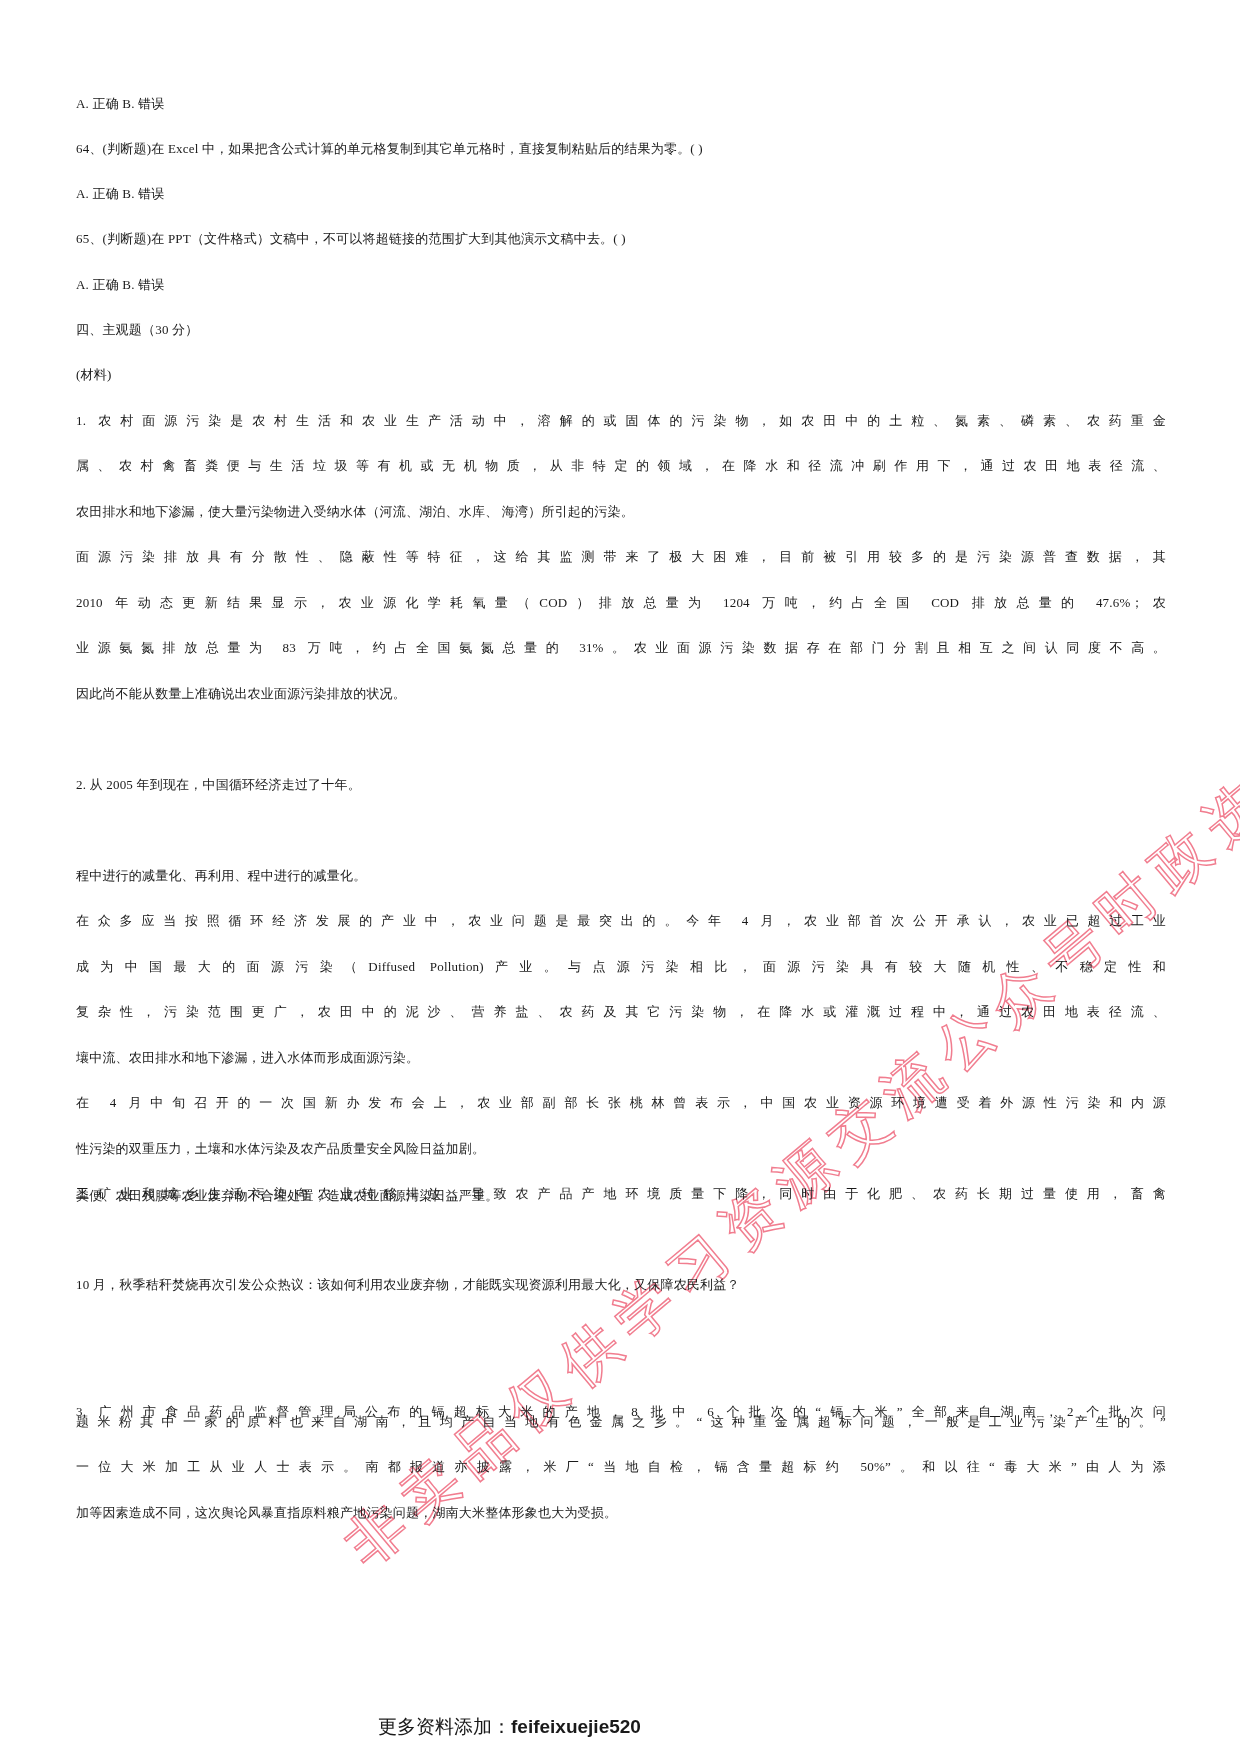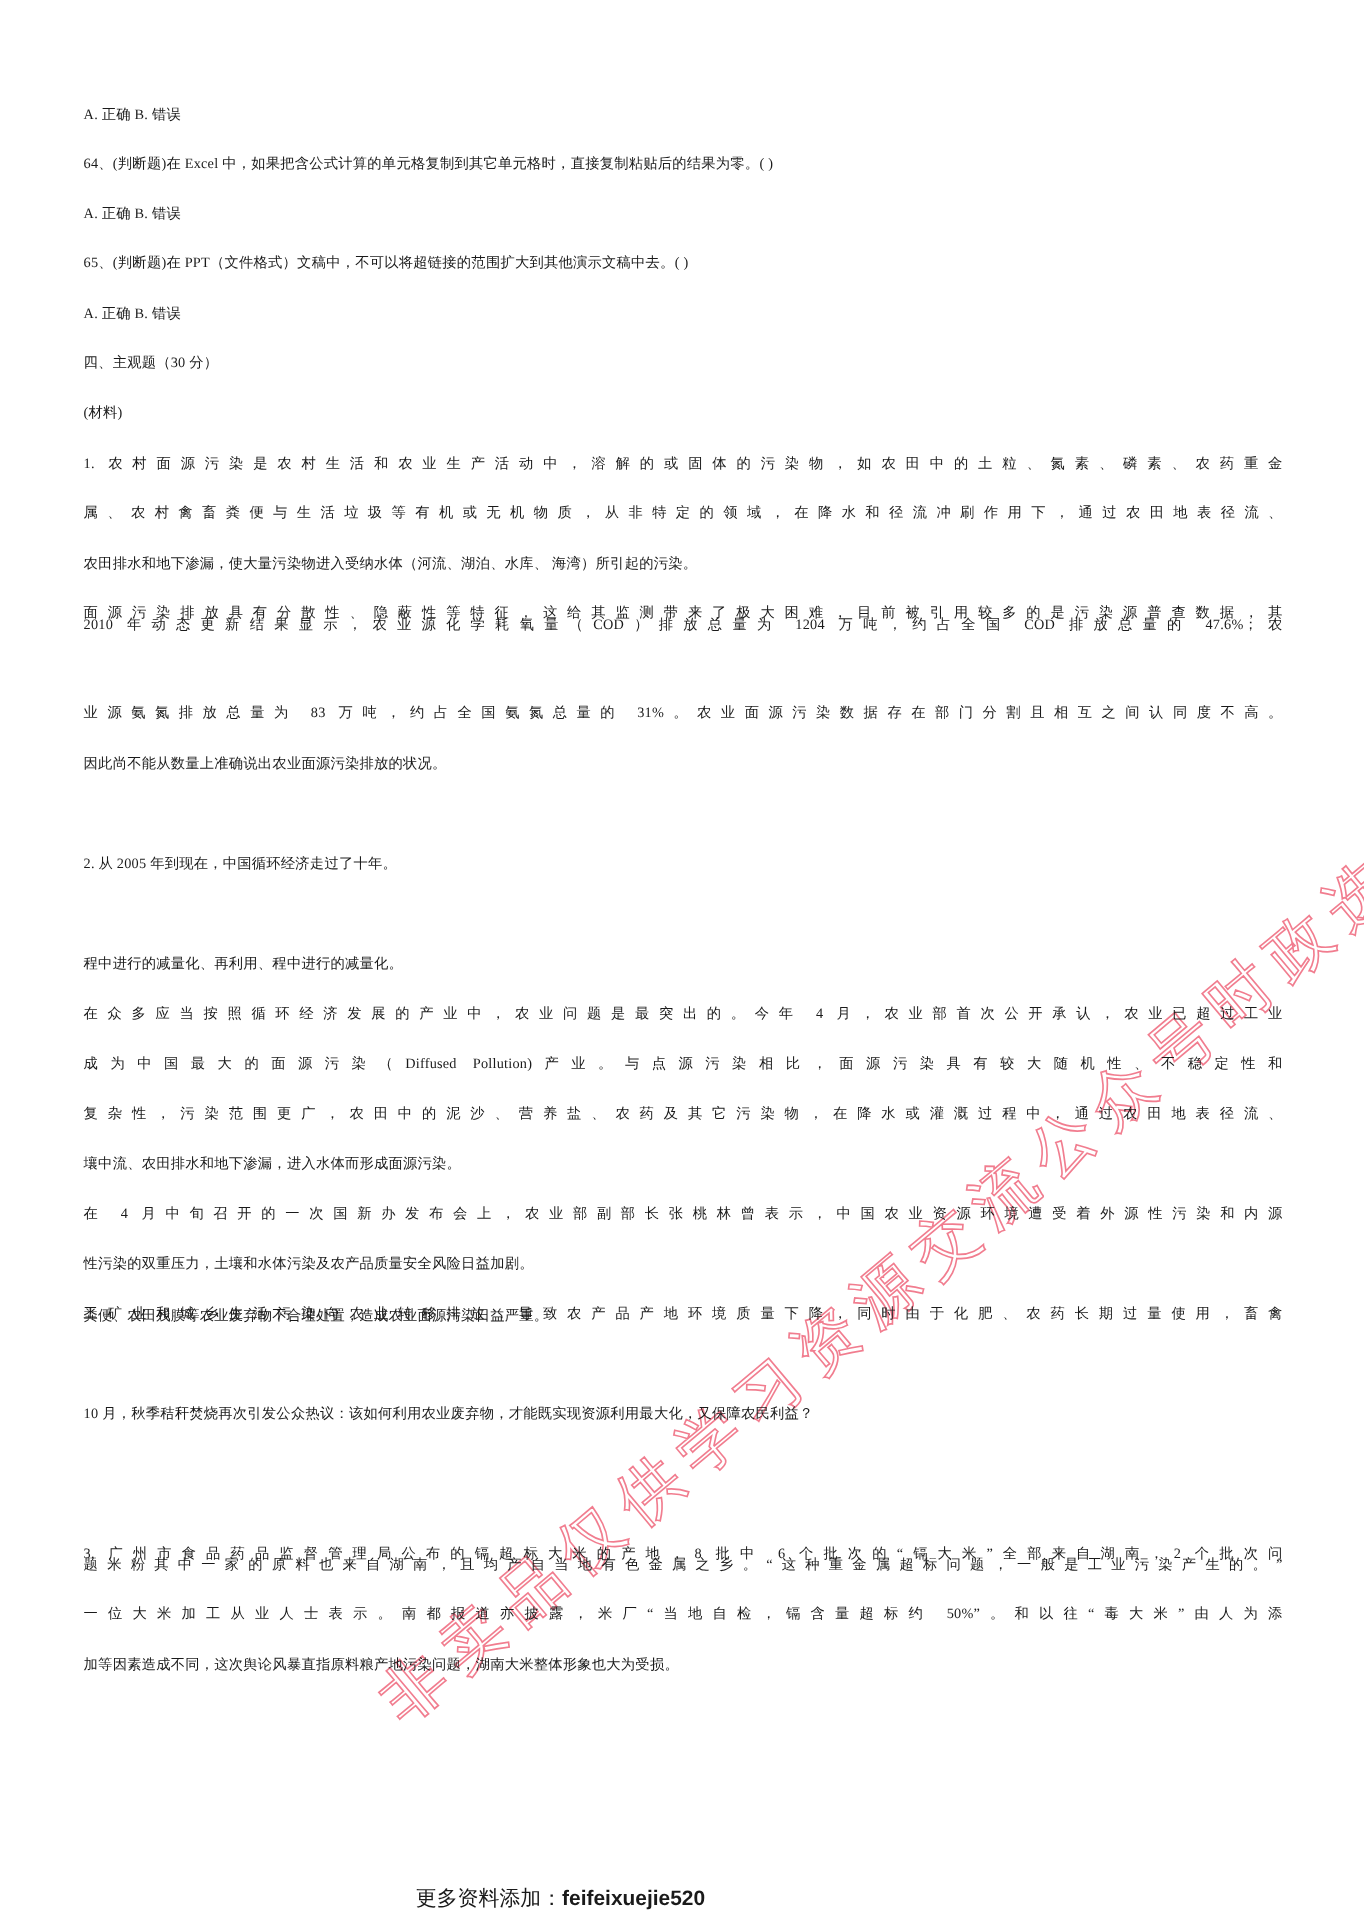--- a/index.html
+++ b/index.html
@@ -85,21 +85,21 @@
   <div class="line" style="top:182px">A. 正确 B. 错误</div>
   <div class="line" style="top:227px">65、(判断题)在 PPT（文件格式）文稿中，不可以将超链接的范围扩大到其他演示文稿中去。(          )</div>
   <div class="line" style="top:273px">A. 正确 B. 错误</div>
   <div class="line" style="top:318px">四、主观题（30 分）</div>
   <div class="line" style="top:363px">(材料)</div>
 
   <div class="line justify" style="top:409px">1. 农村面源污染是农村生活和农业生产活动中，溶解的或固体的污染物，如农田中的土粒、氮素、磷素、农药重金</div>
   <div class="line justify" style="top:454px">属、农村禽畜粪便与生活垃圾等有机或无机物质，从非特定的领域，在降水和径流冲刷作用下，通过农田地表径流、</div>
   <div class="line" style="top:500px">农田排水和地下渗漏，使大量污染物进入受纳水体（河流、湖泊、水库、  海湾）所引起的污染。</div>
   <div class="line justify" style="top:545px">面源污染排放具有分散性、隐蔽性等特征，这给其监测带来了极大困难，目前被引用较多的是污染源普查数据，其</div>
-  <div class="line justify" style="top:556px">2010 年动态更新结果显示，农业源化学耗氧量（COD）排放总量为 1204 万吨，约占全国 COD 排放总量的 47.6%；农</div>
+  <div class="line justify" style="top:591px">2010 年动态更新结果显示，农业源化学耗氧量（COD）排放总量为 1204 万吨，约占全国 COD 排放总量的 47.6%；农</div>
   <div class="line justify" style="top:636px">业源氨氮排放总量为 83 万吨，约占全国氨氮总量的 31%。农业面源污染数据存在部门分割且相互之间认同度不高。</div>
   <div class="line" style="top:682px">因此尚不能从数量上准确说出农业面源污染排放的状况。</div>
 
   <div class="line" style="top:773px">2. 从 2005 年到现在，中国循环经济走过了十年。</div>
   <div class="line" style="top:864px">程中进行的减量化、再利用、程中进行的减量化。</div>
   <div class="line justify" style="top:909px">在众多应当按照循环经济发展的产业中，农业问题是最突出的。今年 4 月，农业部首次公开承认，农业已超过工业</div>
   <div class="line justify" style="top:955px">成为中国最大的面源污染（Diffused Pollution)产业。与点源污染相比，面源污染具有较大随机性、不稳定性和</div>
   <div class="line justify" style="top:1000px">复杂性，污染范围更广，农田中的泥沙、营养盐、农药及其它污染物，在降水或灌溉过程中，通过农田地表径流、</div>
   <div class="line" style="top:1046px">壤中流、农田排水和地下渗漏，进入水体而形成面源污染。</div>
   <div class="line justify" style="top:1091px">在 4 月中旬召开的一次国新办发布会上，农业部副部长张桃林曾表示，中国农业资源环境遭受着外源性污染和内源</div>

